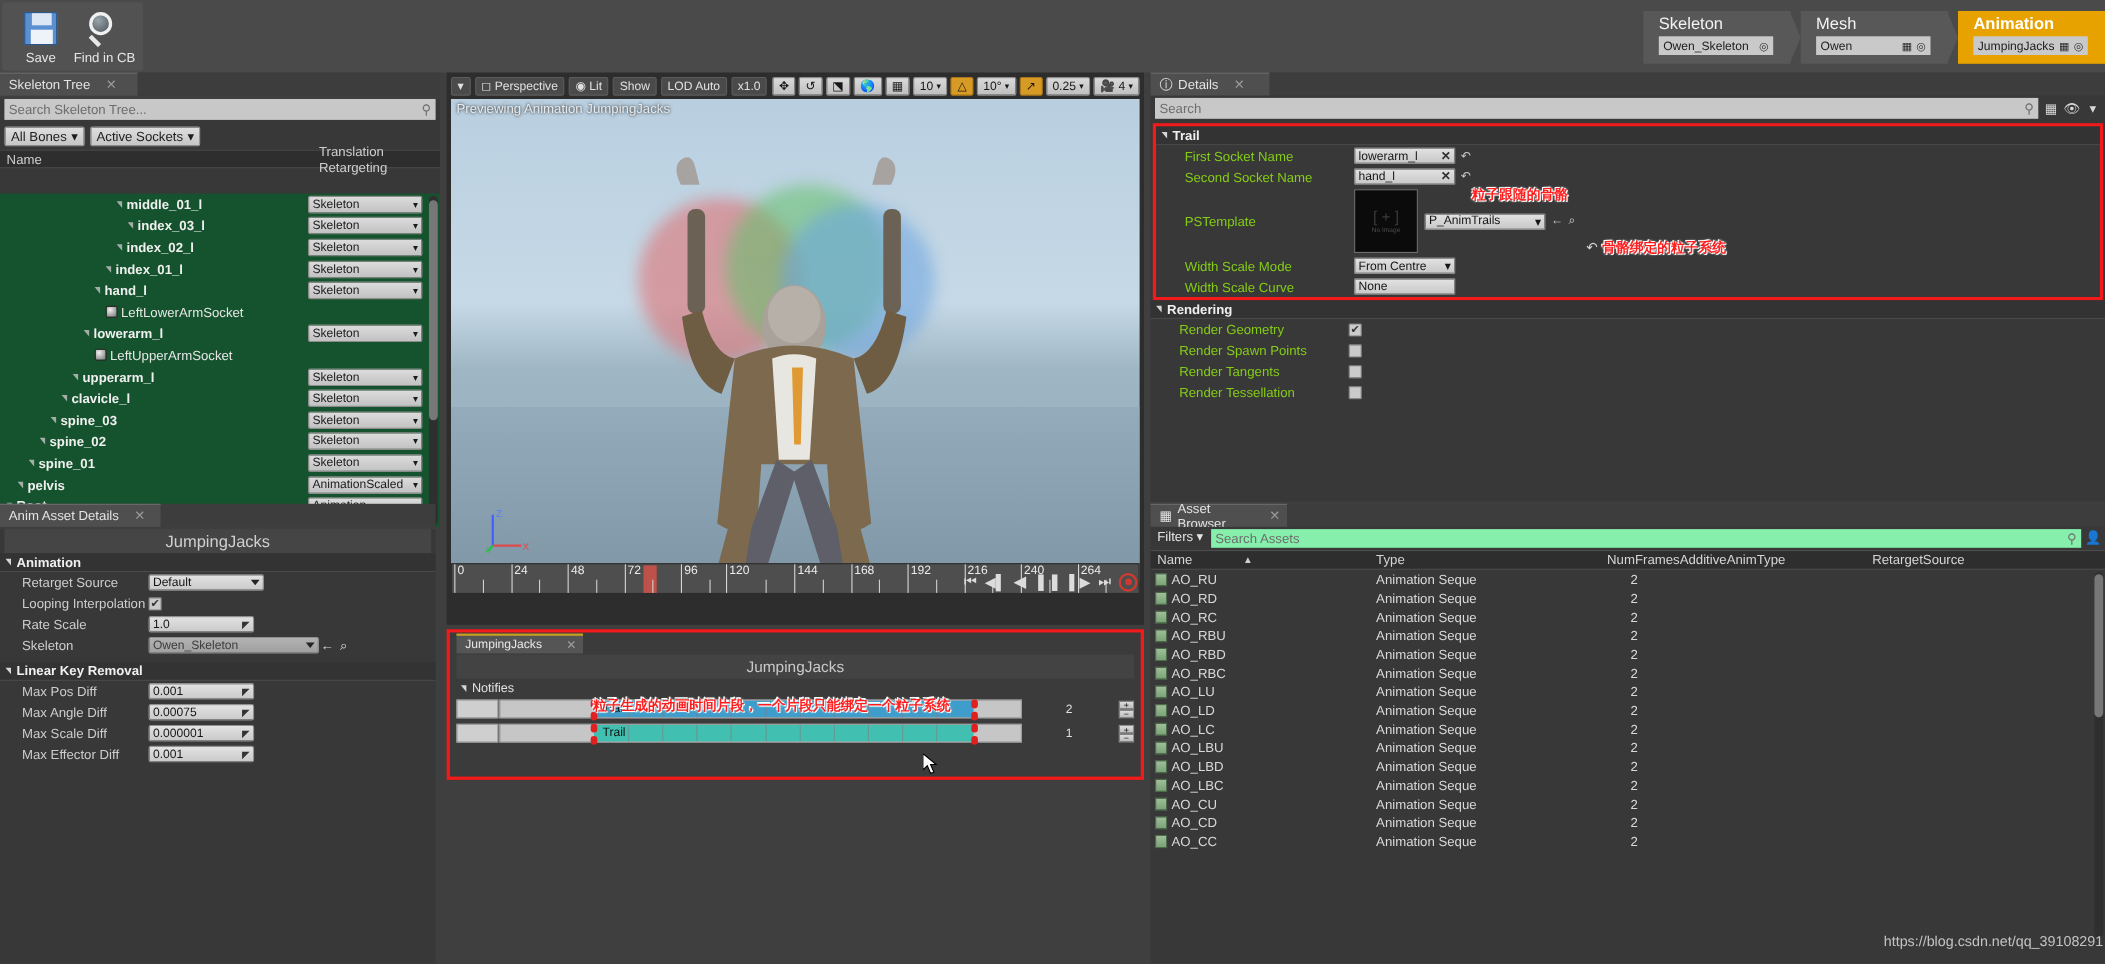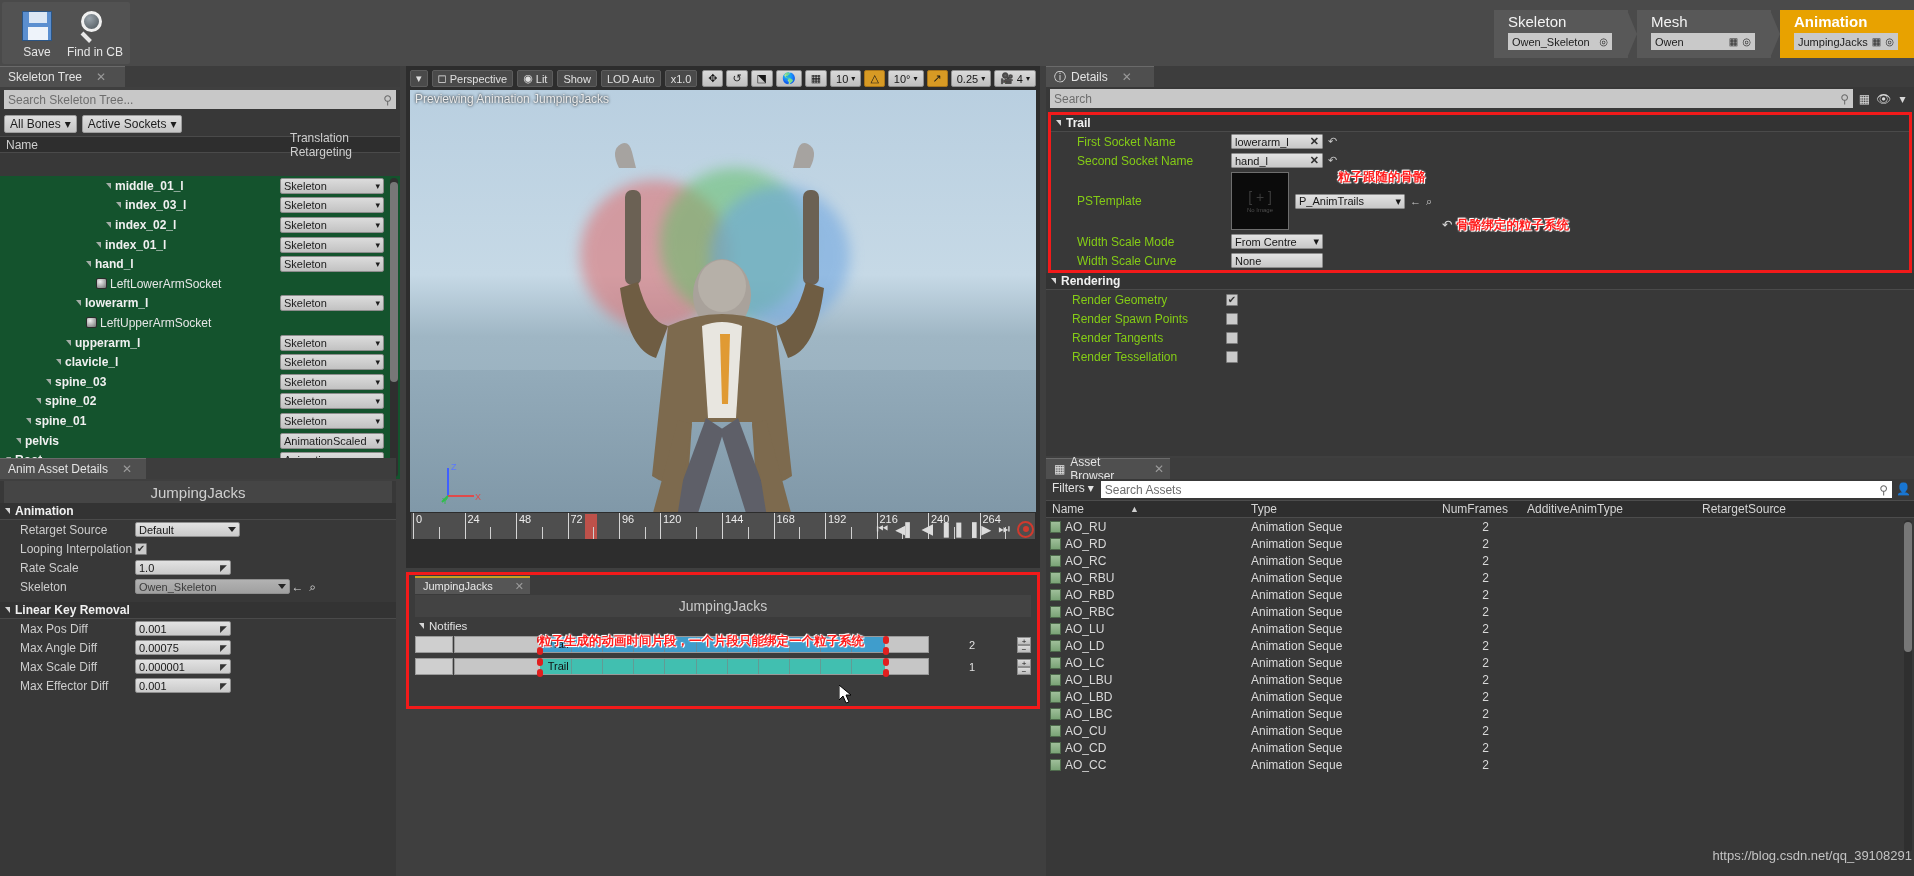--- a/index.html
+++ b/index.html
@@ -193,21 +193,21 @@
   .thumbbox { width:58px; height:58px; background:#0b0b0b; border:1px solid #6e6e6e; position:relative;
      display:flex; align-items:center; justify-content:center; flex-direction:column;}
   .thumbbox .plus { color:#3b3b3b; font-size:14px;}
   .thumbbox .noimg { color:#4d4d4d; font-size:6px; margin-top:2px;}
   .notifycolor { height:13px; background: linear-gradient(90deg,#cfe2f7,#e9f1fc); border:1px solid #8e8e8e; }
 
   
   #asset-browser { position:absolute; left:1046px; top:458px; width:868px; height:418px; }
   .ab-filters { height:21px; display:flex; align-items:flex-start; gap:4px; padding:2px 3px; }
   .ab-fbtn { font-size:12px; color:#e4e4e4; display:flex; align-items:center; gap:3px; padding:0 3px;}
-  .ab-search { flex:1; height:17px; background:#ffffff; display:flex; align-items:center;
+  .ab-search { flex:1; height:17px; background:#86efac; display:flex; align-items:center;
       padding:0 4px; font-size:12px; color:#6d6d6d;}
   .ab-colhdr { height:18px; background:#2e2e2e; display:flex; align-items:center; font-size:12px; color:#d5d5d5;
      border-top:1px solid #4c4c4c; border-bottom:1px solid #4c4c4c; position:relative;}
   .ab-row { height:17px; display:flex; align-items:center; font-size:12px; color:#d9d9d9; }
   .ab-ic { width:11px;height:12px;margin:0 4px 0 4px; background:linear-gradient(#9fbf9a,#7aa376); border:1px solid #4e6a4c;}
   .cw-name { width:205px; display:flex; align-items:center; }
   .cw-type { width:172px; }
   .cw-num  { width:104px; text-align:right; padding-right:38px;}
   .cw-add  { width:175px; }
   .cw-ret  { width:150px; }
@@ -869,21 +869,21 @@
           <span style="margin-left:auto;">⚲</span>
         </div>
         <span class="mini-ic">👤</span>
       </div>
       <div class="ab-colhdr">
         <div class="cw-name" style="padding-left:6px;">
           <span>Name</span>
           <span style="margin-left:46px;font-size:9px;color:#cfcfcf;">▲</span>
         </div>
         <div class="cw-type">Type</div>
-        <div class="cw-num" style="text-align:center;padding-right:0;">NumFrames</div>
+        <div class="cw-num" style="text-align:right;padding-right:0;">NumFrames</div>
         <div class="cw-add">AdditiveAnimType</div>
         <div class="cw-ret">RetargetSource</div>
       </div>
       <div id="ab-rows" style="position:relative;height:340px;overflow:hidden;">
           <div class="ab-row">
             <div class="cw-name">
               <span class="ab-ic"></span>
               <span>AO_RU</span>
             </div>
             <div class="cw-type">Animation Seque</div>

